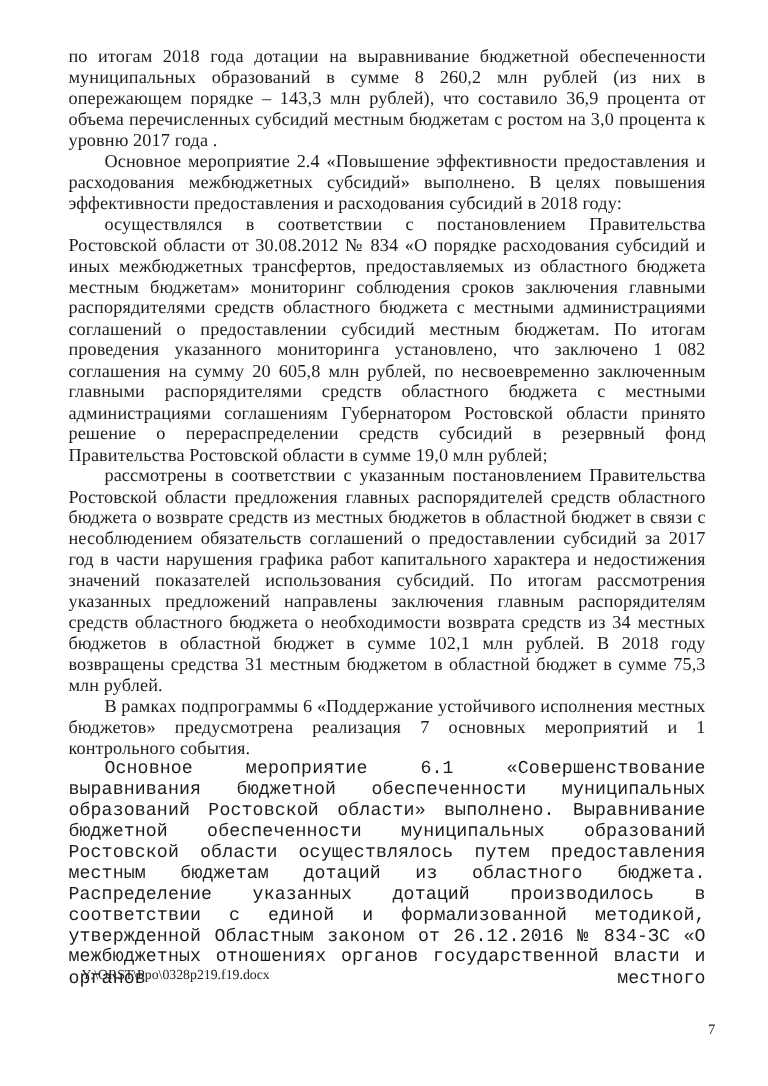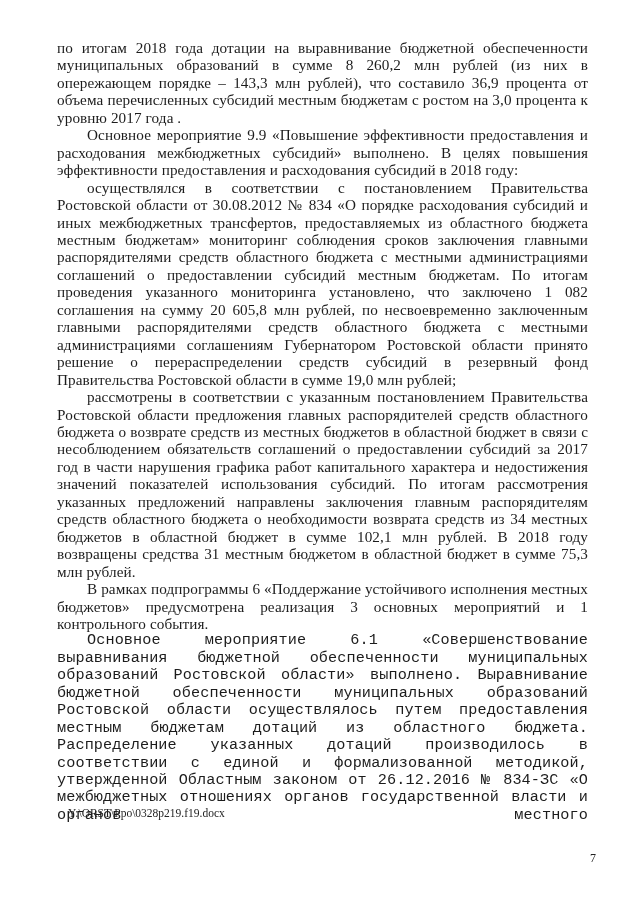--- a/index.html
+++ b/index.html
@@ -55,23 +55,23 @@
     line-height: 14px;
     color: #222222;
   }
 </style>
 </head>
 <body>
 
 <div class="page">
   <div class="body-text" id="body-text">
       <p>по итогам 2018 года дотации на выравнивание бюджетной обеспеченности муниципальных образований в сумме 8 260,2 млн рублей (из них в опережающем порядке – 143,3 млн рублей), что составило 36,9 процента от объема перечисленных субсидий местным бюджетам с ростом на 3,0 процента к уровню 2017 года .</p>
-      <p class="indent">Основное мероприятие 9.9 «Повышение эффективности предоставления и расходования межбюджетных субсидий» выполнено. В целях повышения эффективности предоставления и расходования субсидий в 2018 году:</p>
+      <p class="indent">Основное мероприятие 2.4 «Повышение эффективности предоставления и расходования межбюджетных субсидий» выполнено. В целях повышения эффективности предоставления и расходования субсидий в 2018 году:</p>
       <p class="indent">осуществлялся в соответствии с постановлением Правительства Ростовской области от 30.08.2012 № 834 «О порядке расходования субсидий и иных межбюджетных трансфертов, предоставляемых из областного бюджета местным бюджетам» мониторинг соблюдения сроков заключения главными распорядителями средств областного бюджета с местными администрациями соглашений о предоставлении субсидий местным бюджетам. По итогам проведения указанного мониторинга установлено, что заключено 1 082 соглашения на сумму 20 605,8 млн рублей, по несвоевременно заключенным главными распорядителями средств областного бюджета с местными администрациями соглашениям Губернатором Ростовской области принято решение о перераспределении средств субсидий в резервный фонд Правительства Ростовской области в сумме 19,0 млн рублей;</p>
       <p class="indent">рассмотрены в соответствии с указанным постановлением Правительства Ростовской области предложения главных распорядителей средств областного бюджета о возврате средств из местных бюджетов в областной бюджет в связи с несоблюдением обязательств соглашений о предоставлении субсидий за 2017 год в части нарушения графика работ капитального характера и недостижения значений показателей использования субсидий. По итогам рассмотрения указанных предложений направлены заключения главным распорядителям средств областного бюджета о необходимости возврата средств из 34 местных бюджетов в областной бюджет в сумме 102,1 млн рублей. В 2018 году возвращены средства 31 местным бюджетом в областной бюджет в сумме 75,3 млн рублей.</p>
-      <p class="indent">В рамках подпрограммы 6 «Поддержание устойчивого исполнения местных бюджетов» предусмотрена реализация 3 основных мероприятий и 1 контрольного события.</p>
+      <p class="indent">В рамках подпрограммы 6 «Поддержание устойчивого исполнения местных бюджетов» предусмотрена реализация 7 основных мероприятий и 1 контрольного события.</p>
       <p class="indent continues">Основное мероприятие 6.1 «Совершенствование выравнивания бюджетной обеспеченности муниципальных образований Ростовской области» выполнено. Выравнивание бюджетной обеспеченности муниципальных образований Ростовской области осуществлялось путем предоставления местным бюджетам дотаций из областного бюджета. Распределение указанных дотаций производилось в соответствии с единой и формализованной методикой, утвержденной Областным законом от 26.12.2016 № 834-ЗС «О межбюджетных отношениях органов государственной власти и органов местного</p>
     </div>
 
   <div class="footer-path">Y:\ORST\Ppo\0328p219.f19.docx</div>
 
   <div class="footer-page">7</div>
 </div>
 
 </body></html>

